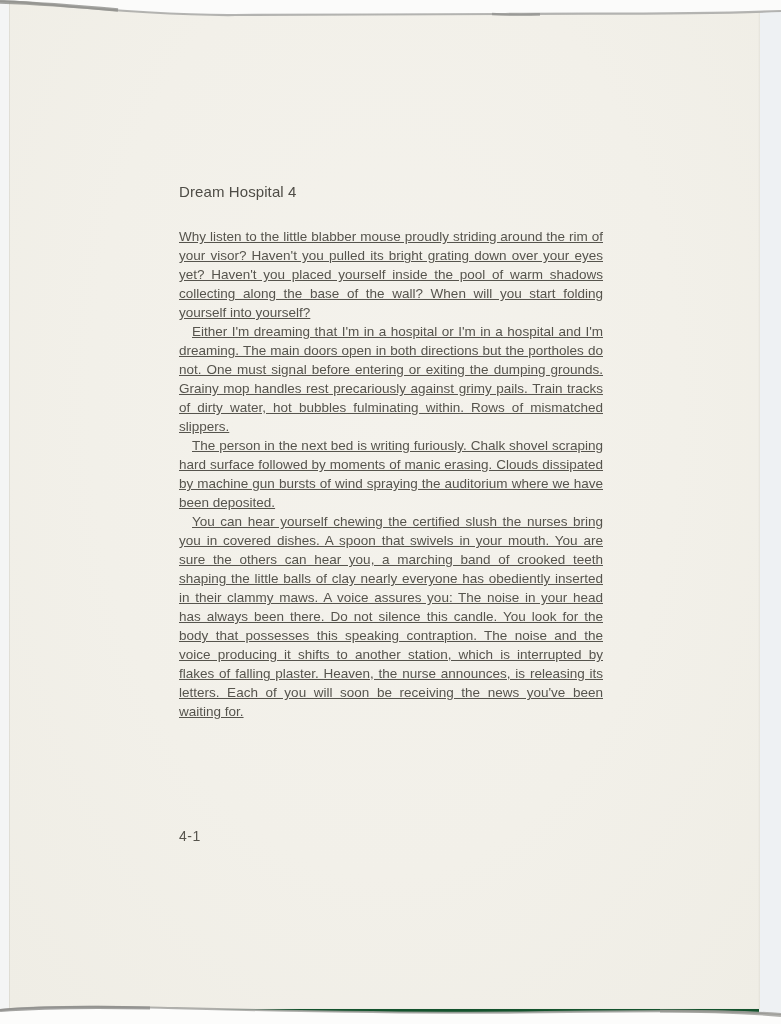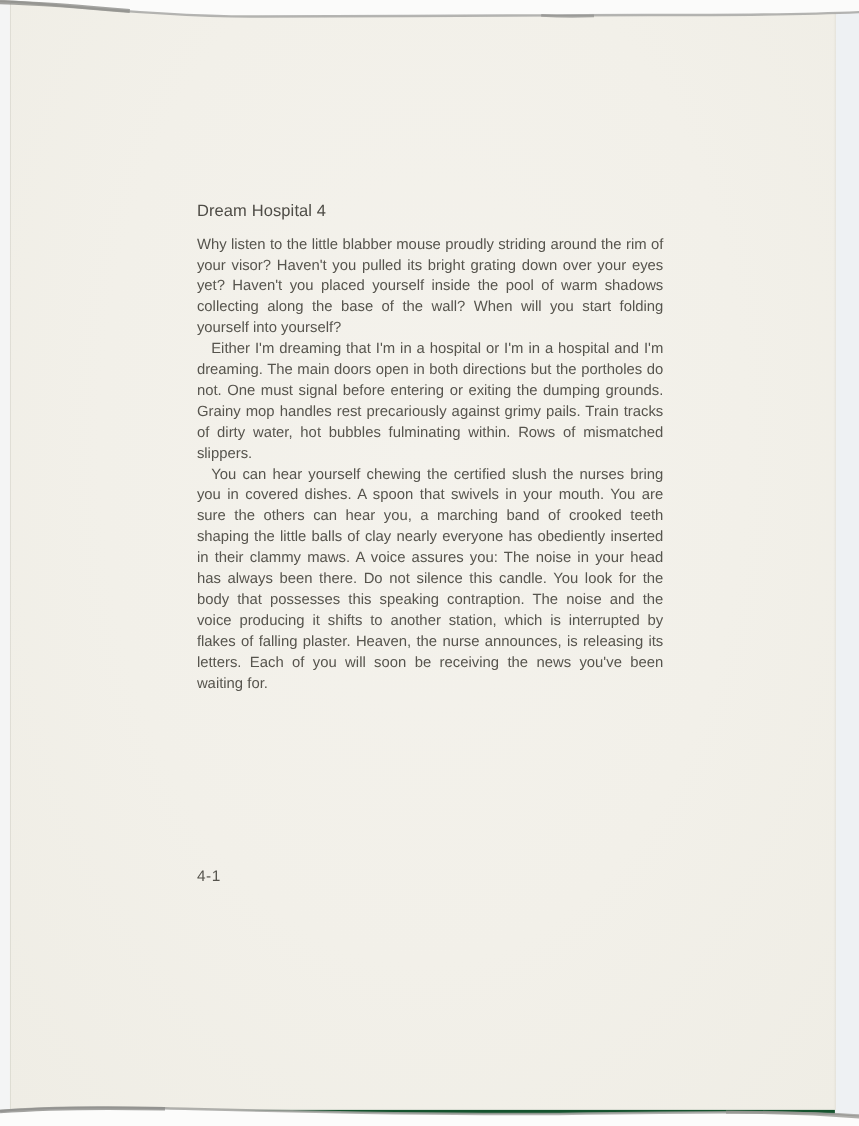--- a/index.html
+++ b/index.html
@@ -46,37 +46,38 @@
     top: 181px;
     margin: 0;
     font-size: 15px;
     font-weight: 400;
     letter-spacing: 0.1px;
     color: #4e4c46;
   }
   .body-text {
     position: absolute;
     left: 170px;
-    top: 210px;
+    top: 225px;
     width: 424px;
     font-size: 13.5px;
     line-height: 19px;
     text-align: justify;
     color: #56544d;
+    text-decoration: underline;
   }
   .body-text p {
     margin: 0;
   }
   .body-text p + p {
     text-indent: 13px;
   }
   .page-number {
     position: absolute;
     left: 170px;
-    top: 786px;
+    top: 826px;
     font-size: 14px;
     letter-spacing: 0.5px;
     color: #56544d;
   }
   
   .edge-svg {
     position: absolute;
     left: 0;
     width: 781px;
     pointer-events: none;
@@ -91,20 +92,21 @@
 
   <div class="backdrop-left"></div>
   <div class="backdrop-right"></div>
 
   <div class="paper">
     <h1 class="title">Dream Hospital 4</h1>
 
     <div class="body-text">
       <p>Why listen to the little blabber mouse proudly striding around the rim of your visor? Haven't you pulled its bright grating down over your eyes yet? Haven't you placed yourself inside the pool of warm shadows collecting along the base of the wall? When will you start folding yourself into yourself?</p>
       <p>Either I'm dreaming that I'm in a hospital or I'm in a hospital and I'm dreaming. The main doors open in both directions but the portholes do not. One must signal before entering or exiting the dumping grounds. Grainy mop handles rest precariously against grimy pails. Train tracks of dirty water, hot bubbles fulminating within. Rows of mismatched slippers.</p>
+      <p>The person in the next bed is writing furiously. Chalk shovel scraping hard surface followed by moments of manic erasing. Clouds dissipated by machine gun bursts of wind spraying the auditorium where we have been deposited.</p>
       <p>You can hear yourself chewing the certified slush the nurses bring you in covered dishes. A spoon that swivels in your mouth. You are sure the others can hear you, a marching band of crooked teeth shaping the little balls of clay nearly everyone has obediently inserted in their clammy maws. A voice assures you: The noise in your head has always been there. Do not silence this candle. You look for the body that possesses this speaking contraption. The noise and the voice producing it shifts to another station, which is interrupted by flakes of falling plaster. Heaven, the nurse announces, is releasing its letters. Each of you will soon be receiving the news you've been waiting for.</p>
     </div>
 
     <div class="page-number">4-1</div>
   </div>
 
   <svg class="edge-svg edge-top" viewBox="0 0 781 22" preserveAspectRatio="none" aria-hidden="true">
     <path d="M0,0 H781 V11 C690,15 580,13 505,14 C420,15 320,14 235,15 C175,15.5 95,9 42,4 C20,2 8,1 0,1 Z" fill="#fbfbfa"></path>
     <path d="M0,1 C8,1 20,2 42,4 C95,9 175,15.5 235,15 C320,14 420,15 505,14 C580,13 690,15 781,11" fill="none" stroke="#a7a7a4" stroke-width="2.2" opacity="0.85"></path>
     <path d="M0,2 C30,3 75,6 118,10" fill="none" stroke="#8e8e8b" stroke-width="3.5" opacity="0.8"></path>

